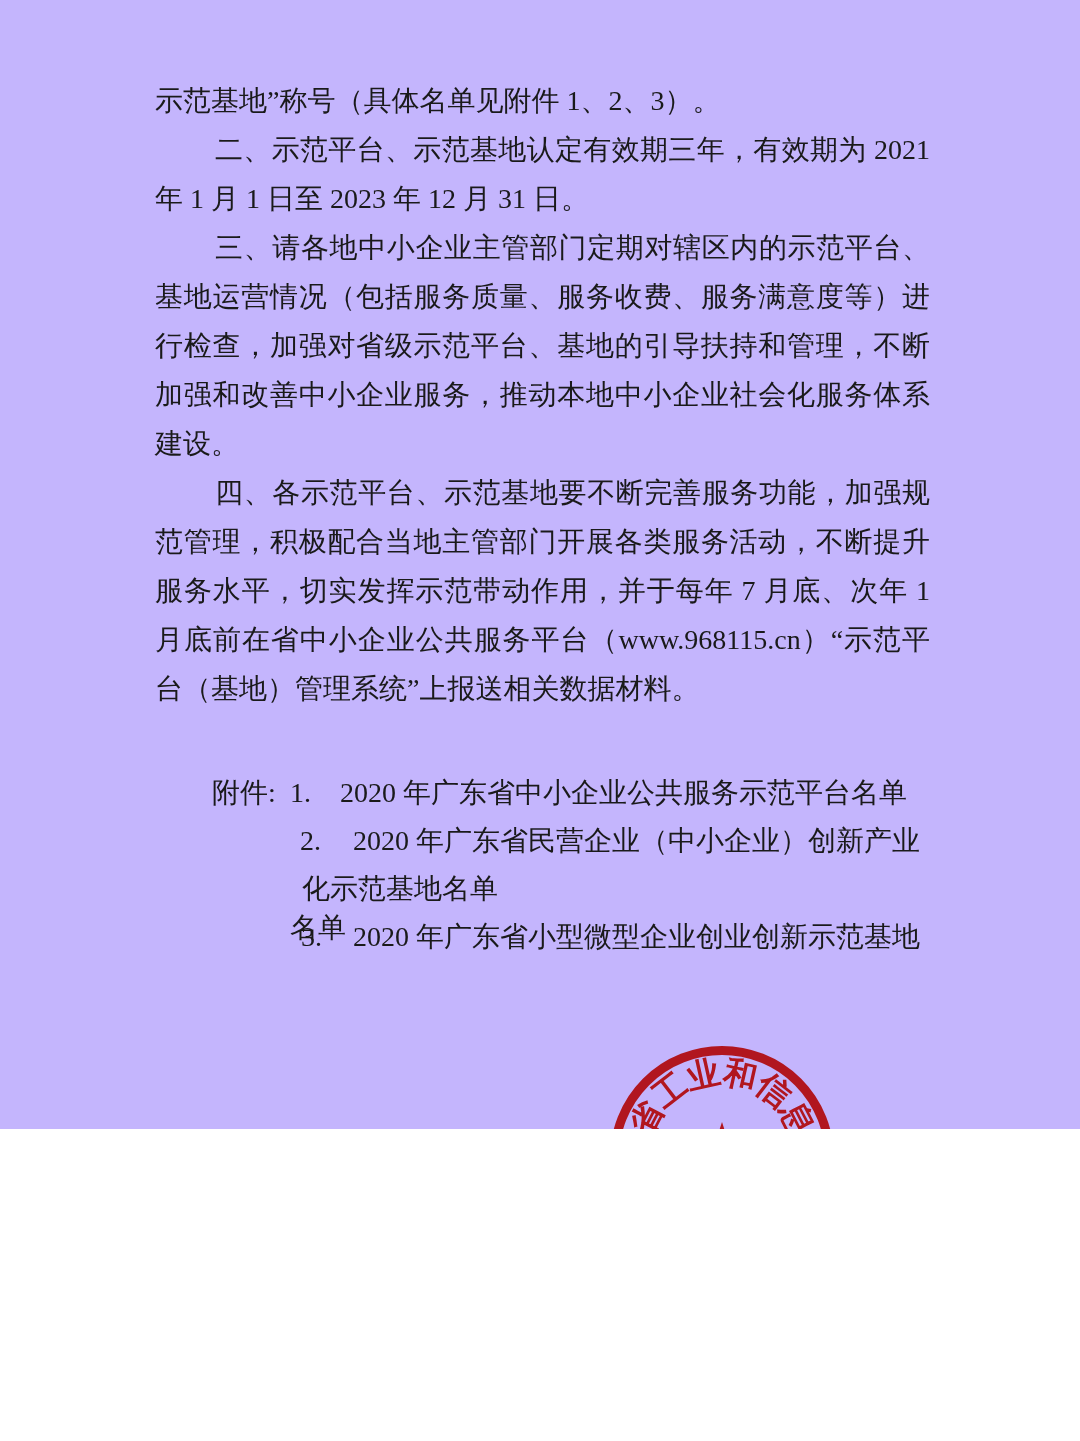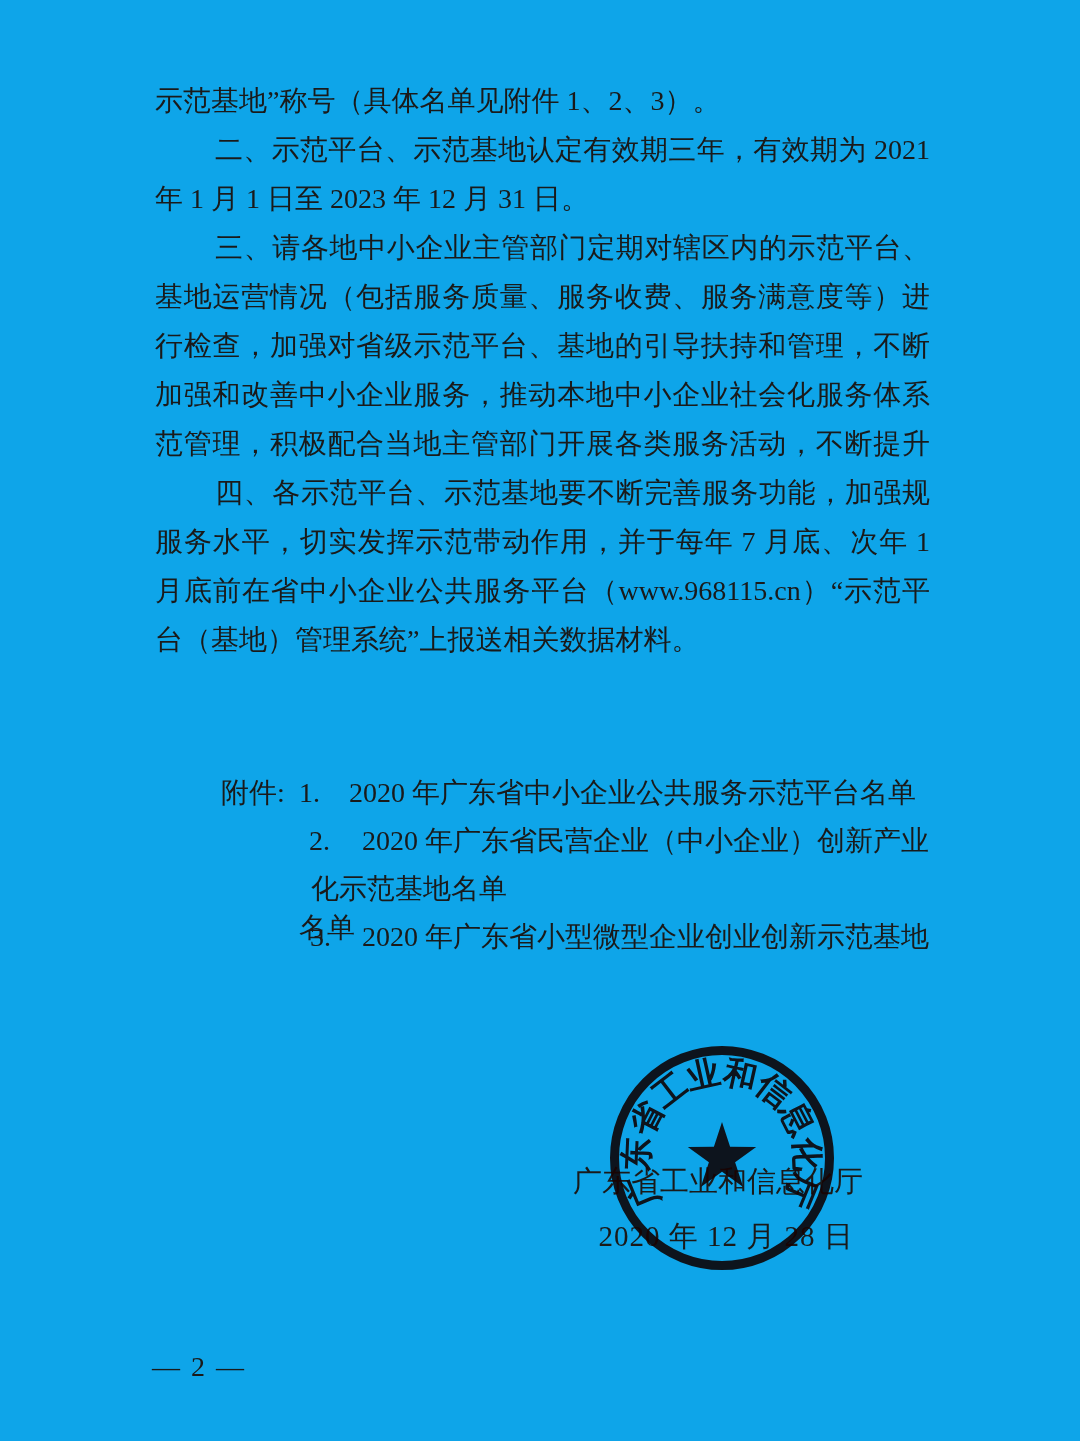--- a/index.html
+++ b/index.html
@@ -1,34 +1,34 @@
 <!DOCTYPE html>
 <html><head>
 <meta charset="utf-8">
 <style>
   html,body{margin:0;padding:0;background:#ffffff;}
   .page{
     position:relative;
-    width:1080px;height:1441px;
-    background:#0ea5e9;
+    width:1080px;height:1129px;
+    background:#c4b5fd;
     overflow:hidden;
     font-family:"Liberation Serif","DejaVu Serif",serif;
     color:#1a1a1a;
   }
   
   .body-text{
     position:absolute;left:155px;top:76px;width:775px;
     font-size:28px;
   }
   .line{height:49px;line-height:49px;white-space:nowrap;}
   .line.j{white-space:normal;text-align:justify;text-align-last:justify;}
   .line.ind{text-indent:60px;}
   
   .att span{
-    position:absolute;height:48px;line-height:48px;font-size:28px;white-space:nowrap;margin-left:9px;
+    position:absolute;height:48px;line-height:48px;font-size:28px;white-space:nowrap;
   }
   .att-label{left:212px;top:769px;}
   .att-n1{left:290px;top:769px;}
   .att-t1{left:340px;top:769px;text-align:right;}
   .att-n2{left:300px;top:817px;}
   .att-t2{left:353px;top:817px;text-align:right;}
   .att-t2b{left:302px;top:865px;}
   .att-n3{left:301px;top:913px;}
   .att-t3{left:353px;top:913px;}
   .att-t3b{left:290px;top:904px;}
@@ -65,22 +65,23 @@
 <div class="page">
 
   <div class="body-text">
     <div class="line">示范基地”称号（具体名单见附件 1、2、3）。</div>
     <div class="line j ind">二、示范平台、示范基地认定有效期三年，有效期为 2021</div>
     <div class="line">年 1 月 1 日至 2023 年 12 月 31 日。</div>
     <div class="line j ind">三、请各地中小企业主管部门定期对辖区内的示范平台、</div>
     <div class="line j">基地运营情况（包括服务质量、服务收费、服务满意度等）进</div>
     <div class="line j">行检查，加强对省级示范平台、基地的引导扶持和管理，不断</div>
     <div class="line j">加强和改善中小企业服务，推动本地中小企业社会化服务体系</div>
+    <div class="line">建设。</div>
+    <div class="line j ind">四、各示范平台、示范基地要不断完善服务功能，加强规</div>
     <div class="line j">范管理，积极配合当地主管部门开展各类服务活动，不断提升</div>
-    <div class="line j ind">四、各示范平台、示范基地要不断完善服务功能，加强规</div>
     <div class="line j">服务水平，切实发挥示范带动作用，并于每年 7 月底、次年 1</div>
     <div class="line j">月底前在省中小企业公共服务平台（www.968115.cn）“示范平</div>
     <div class="line">台（基地）管理系统”上报送相关数据材料。</div>
   </div>
 
   <div class="att">
     <span class="att-label">附件:</span>
     <span class="att-n1">1.</span>
     <span class="att-t1">2020 年广东省中小企业公共服务示范平台名单</span>
     <span class="att-n2">2.</span>

